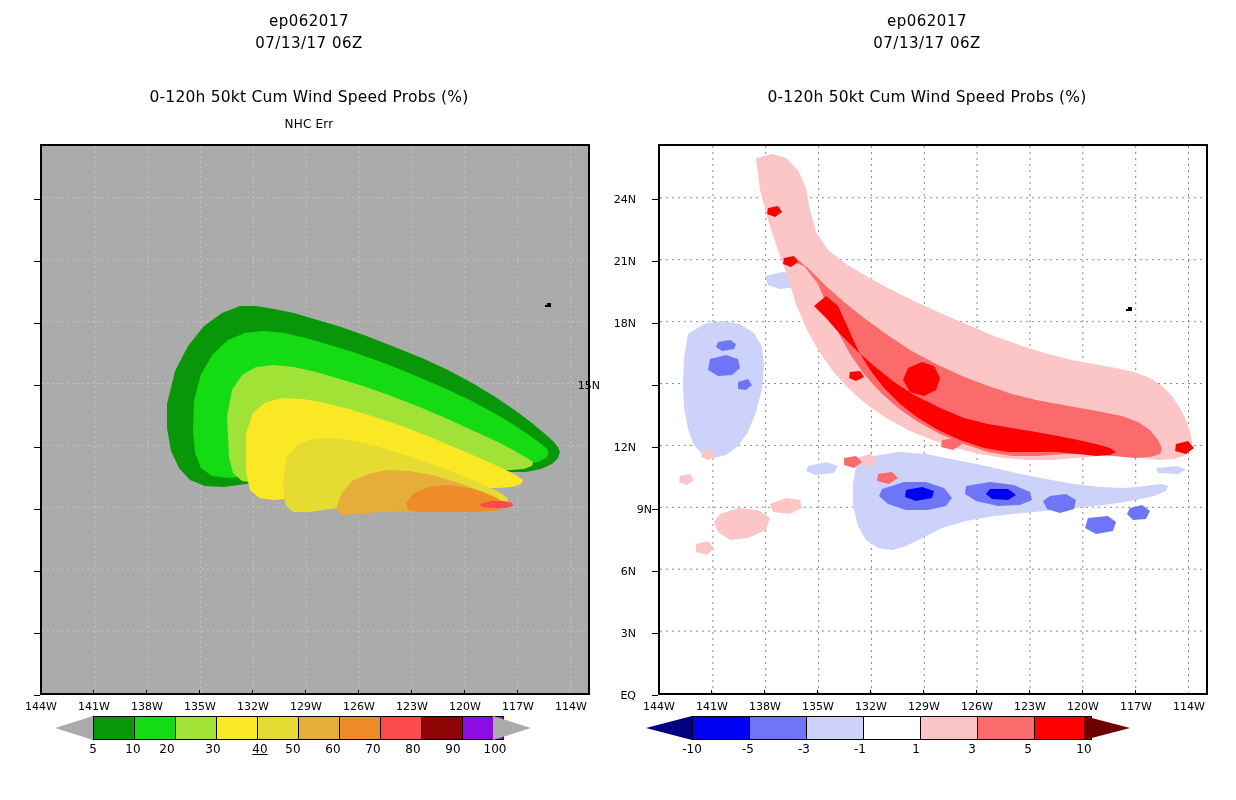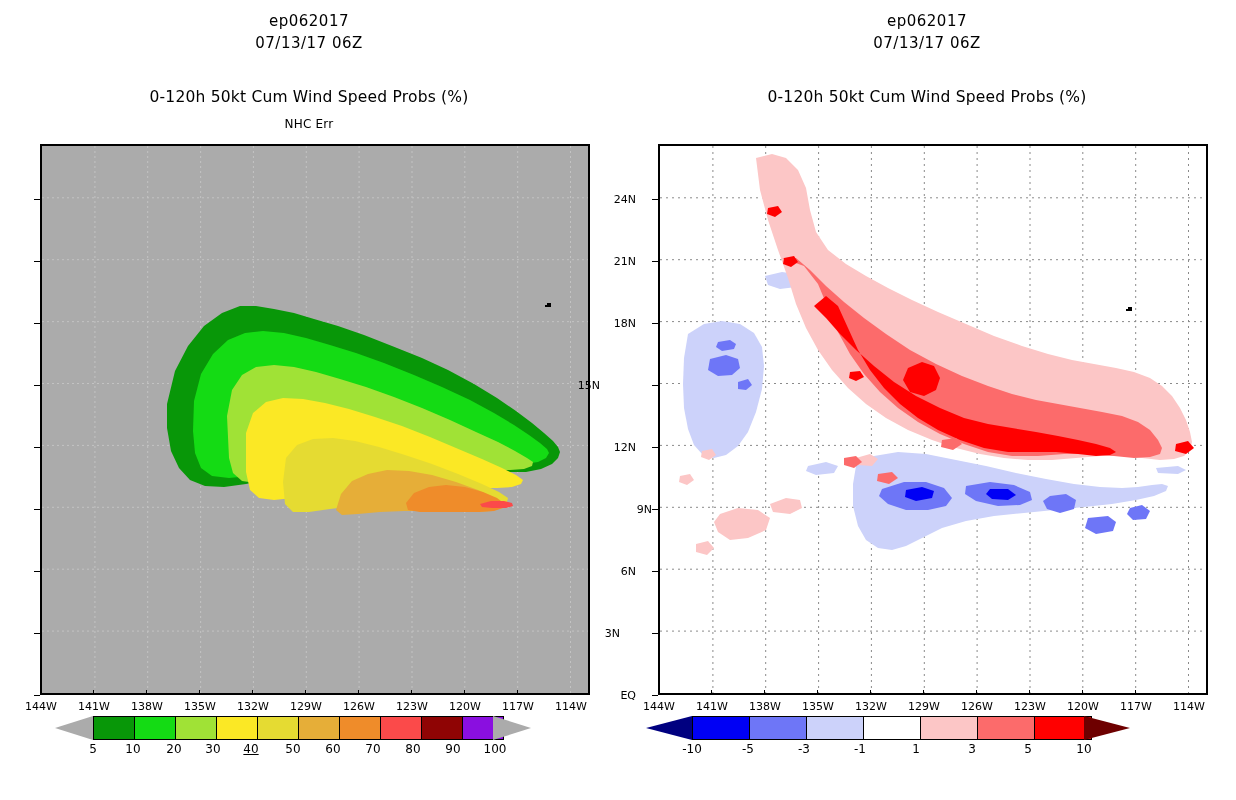--- a/index.html
+++ b/index.html
@@ -170,23 +170,23 @@
       <div class="sw" style="background:#e6ae38;"></div>
       <div class="sw" style="background:#ef8c2a;"></div>
       <div class="sw" style="background:#fb4a4a;"></div>
       <div class="sw" style="background:#8f0404;"></div>
       <div class="sw" style="background:#8a0fe0;"></div>
     </div>
     <div class="cap cap-r" style="left:493px;border-left:38px solid #ababab;"></div>
     <div class="cticks" style="left:0;width:618px;">
       <div class="ctick" style="left:93px;">5</div>
       <div class="ctick" style="left:133px;">10</div>
-      <div class="ctick" style="left:174px;">20</div>
+      <div class="ctick" style="left:167px;">20</div>
       <div class="ctick" style="left:213px;">30</div>
-      <div class="ctick" style="left:251px;text-decoration:underline;">40</div>
+      <div class="ctick" style="left:260px;text-decoration:underline;">40</div>
       <div class="ctick" style="left:293px;">50</div>
       <div class="ctick" style="left:333px;">60</div>
       <div class="ctick" style="left:373px;">70</div>
       <div class="ctick" style="left:413px;">80</div>
       <div class="ctick" style="left:453px;">90</div>
       <div class="ctick" style="left:495px;">100</div>
     </div>
   </div>
 </div>
 
@@ -282,21 +282,21 @@
       <path fill="#ff0000" d="M108,62 L118,60 L122,66 L115,71 L107,68 Z"></path>
       <path fill="#ff0000" d="M124,112 L134,110 L138,116 L131,121 L123,118 Z"></path>
       <path fill="#ff0000" d="M190,226 L200,225 L204,231 L196,235 L189,232 Z"></path>
       <path fill="#ff0000" d="M516,298 L528,295 L534,302 L526,308 L515,305 Z"></path>
     </svg>
     <div class="cursor-dot" style="left:468px;top:161px;"></div>
   </div>
 
   <div>
     <div class="ylab" style="right:600px;top:695px;">EQ</div>
-    <div class="ylab" style="right:616px;top:633px;">3N</div>
+    <div class="ylab" style="right:600px;top:633px;">3N</div>
     <div class="ylab" style="right:600px;top:571px;">6N</div>
     <div class="ylab" style="right:584px;top:509px;">9N</div>
     <div class="ylab" style="right:600px;top:447px;">12N</div>
     <div class="ylab" style="right:636px;top:385px;">15N</div>
     <div class="ylab" style="right:600px;top:323px;">18N</div>
     <div class="ylab" style="right:600px;top:261px;">21N</div>
     <div class="ylab" style="right:600px;top:199px;">24N</div>
     <div class="ytick" style="left:34px;top:695px;"></div>
     <div class="ytick" style="left:34px;top:633px;"></div>
     <div class="ytick" style="left:34px;top:571px;"></div>

